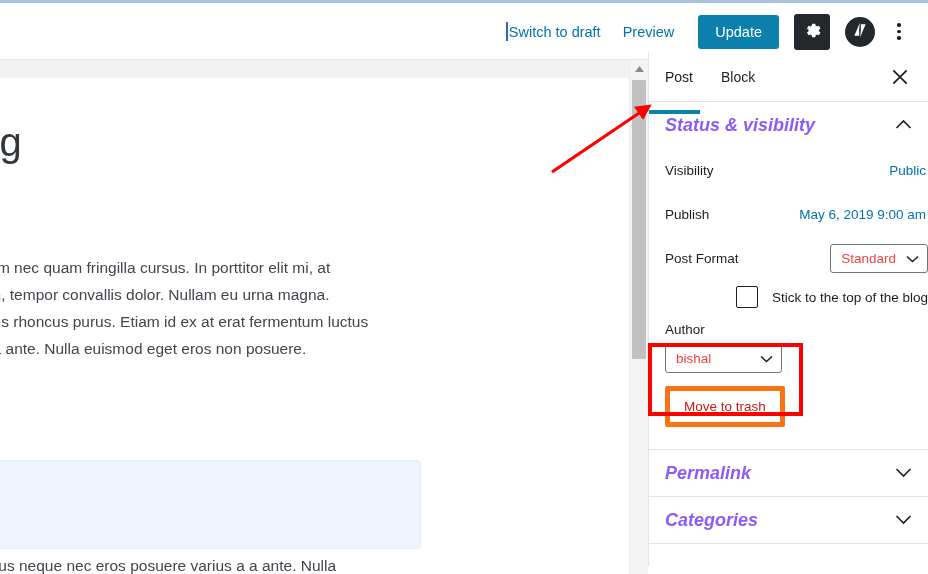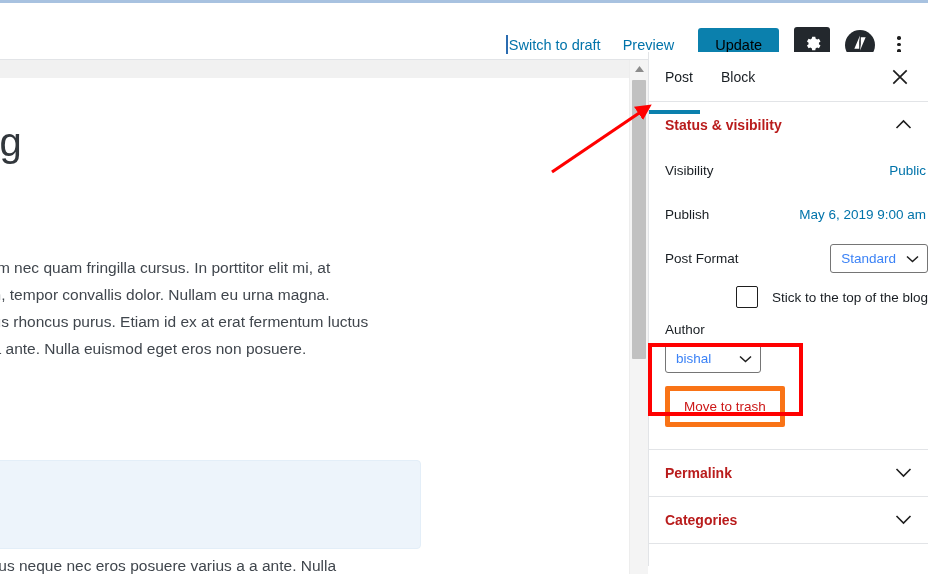--- a/index.html
+++ b/index.html
@@ -18,35 +18,35 @@
     background: #a8c2e0;
   }
 
   
   .header {
     position: absolute; left: 0; top: 3px; width: 928px; height: 57px;
     background: #ffffff;
     border-bottom: 1px solid #e2e4e7;
   }
   .header-right {
-    position: absolute; right: 14px; top: 13px; height: 57px;
+    position: absolute; right: 14px; top: 0; height: 57px;
     display: flex; align-items: center; gap: 0px;
   }
   .caret-mark {
     display: inline-block; width: 2px; height: 19px;
     background: #2b6cb0; margin-right: 1px; vertical-align: middle;
   }
   .link-btn {
     color: #0073aa; font-size: 14.5px; background: none; border: none;
     cursor: pointer; padding: 8px 10px; white-space: nowrap;
     font-family: "Liberation Sans", sans-serif;
   }
   .switch-draft { display: flex; align-items: center; padding: 8px 12px 8px 4px; }
   .update-btn {
-    background: #0b80ad; color: #000000; font-size: 14.5px;
+    background: #0b80ad; color: #ffffff; font-size: 14.5px;
     border: none; border-radius: 3px; padding: 9px 17px;
     margin-left: 14px; cursor: pointer;
     font-family: "Liberation Sans", sans-serif;
   }
   .sq-icon-btn {
     width: 36px; height: 36px; background: #23282d; border: none;
     border-radius: 3px; margin-left: 15px; cursor: pointer;
     display: flex; align-items: center; justify-content: center;
   }
   .circle-icon-btn {
@@ -127,46 +127,46 @@
   }
   .sb-close {
     position: absolute; right: 12px; top: 10px; width: 32px; height: 32px;
     background: none; border: none; cursor: pointer;
     display: flex; align-items: center; justify-content: center;
   }
   .panel-header {
     height: 46px; display: flex; align-items: center; justify-content: space-between;
     padding: 0 16px; cursor: pointer;
   }
-  .panel-title { font-size: 14px; color: #b91c1c; font-weight: 600; }
+  .panel-title { font-size: 18px; color: #8b5cf6; font-weight: 600; font-style: italic; }
   .panel-body { padding: 0 0 8px 16px; }
   .row {
     display: flex; align-items: center; justify-content: space-between;
     min-height: 44px;
   }
   .row-label { font-size: 13.5px; color: #191e23; }
   .row-value {
     font-size: 13.5px; color: #0073aa; background: none; border: none;
     cursor: pointer; padding: 4px 2px; font-family: "Liberation Sans", sans-serif;
   }
   .select-box {
     display: flex; align-items: center; justify-content: space-between;
     border: 1px solid #757575; border-radius: 3px; background: #fff;
-    font-size: 13.5px; color: #3b82f6; padding: 6px 8px 6px 10px;
+    font-size: 13.5px; color: #ef4444; padding: 6px 8px 6px 10px;
     cursor: pointer; min-width: 90px;
   }
   .select-box .sel-text { margin-right: 10px; }
   .check-row { display: flex; align-items: center; padding: 6px 0 14px 0; justify-content: flex-end; }
   .checkbox {
     width: 22px; height: 22px; border: 1.6px solid #1e1e1e;
     background: #fff; border-radius: 2px; cursor: pointer; flex: none;
   }
   .check-label { font-size: 13.5px; color: #191e23; margin-left: 14px; }
   .author-label { font-size: 13.5px; color: #191e23; padding-bottom: 7px; }
-  .author-select { width: 96px; }
+  .author-select { width: 117px; }
   .trash-btn {
     margin-top: 13px; background: #fff; color: #cc1818;
     border: 5px solid #f97316; border-radius: 2px;
     font-size: 13.5px; padding: 8px 14px; cursor: pointer;
     font-family: "Liberation Sans", sans-serif;
   }
   .divider { height: 1px; background: #e2e4e7; }
 
   
   .anno-box {

